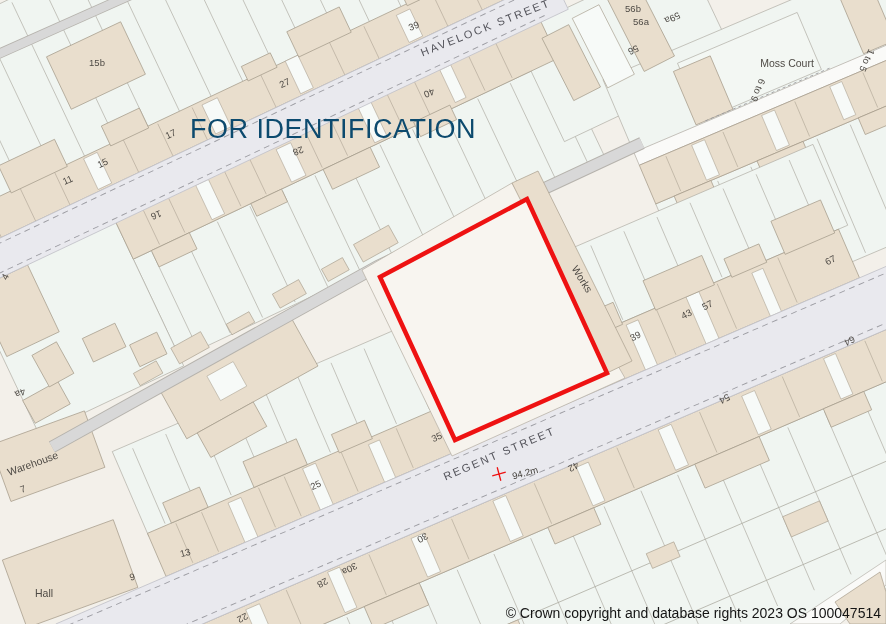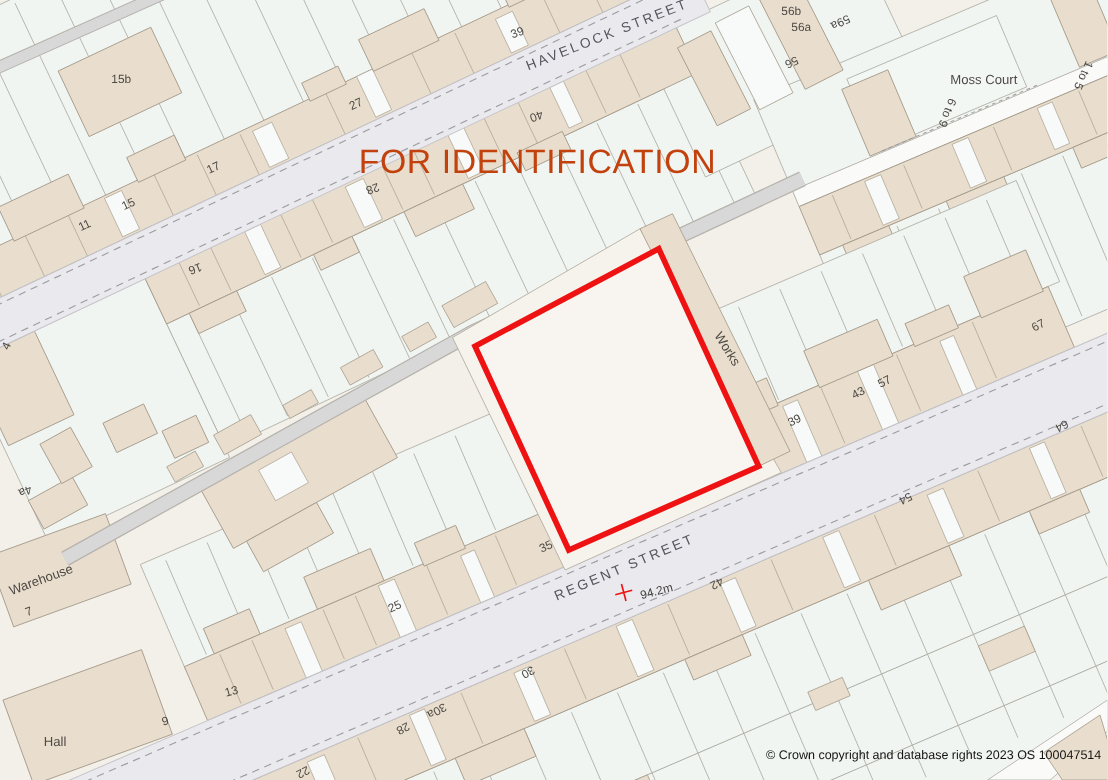--- a/index.html
+++ b/index.html
@@ -5,25 +5,25 @@
   html,body{margin:0;padding:0;background:#ffffff;font-family:"Liberation Sans",sans-serif;}
   .map-wrap{position:relative;width:886px;height:624px;overflow:hidden;background:#f3f0ea;}
   svg{position:absolute;left:0;top:0;}
   .lbl{font-family:"Liberation Sans",sans-serif;fill:#4e4a45;text-anchor:middle;}
   .num{font-size:9.5px;}
   .name{font-size:10.5px;}
   .street{font-size:11px;letter-spacing:2.2px;fill:#55555c;}
   .bench{font-size:9.5px;fill:#413e39;}
   .annotation{
     position:absolute;left:190px;top:111px;width:480px;
-    text-align:center;color:#c2410c;font-size:27px;line-height:37px;
+    text-align:left;color:#0c4a6e;font-size:27px;line-height:37px;
     letter-spacing:.5px;pointer-events:none;
   }
   .copyright{
-    position:absolute;right:5px;bottom:14px;font-size:10px;color:#141414;margin-left:37px;
+    position:absolute;right:5px;bottom:3px;font-size:14px;color:#141414;margin-left:37px;
   }
 </style>
 </head>
 <body>
 
 <div class="map-wrap">
 <svg id="map-svg" width="886" height="624" viewBox="0 0 886 624">
 
   <rect x="0" y="0" width="886" height="624" fill="#f3f0ea"></rect>
 

